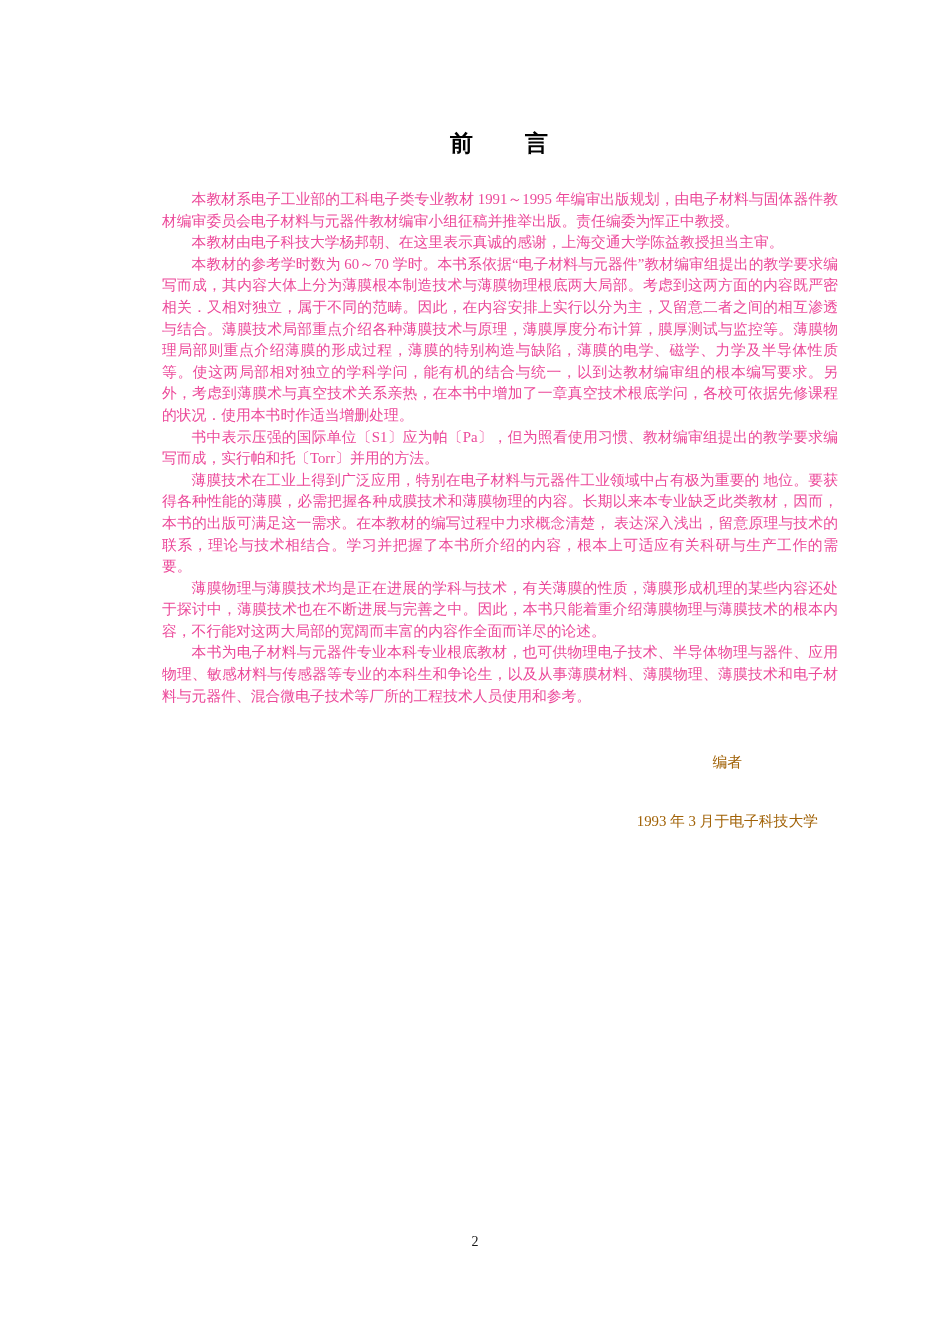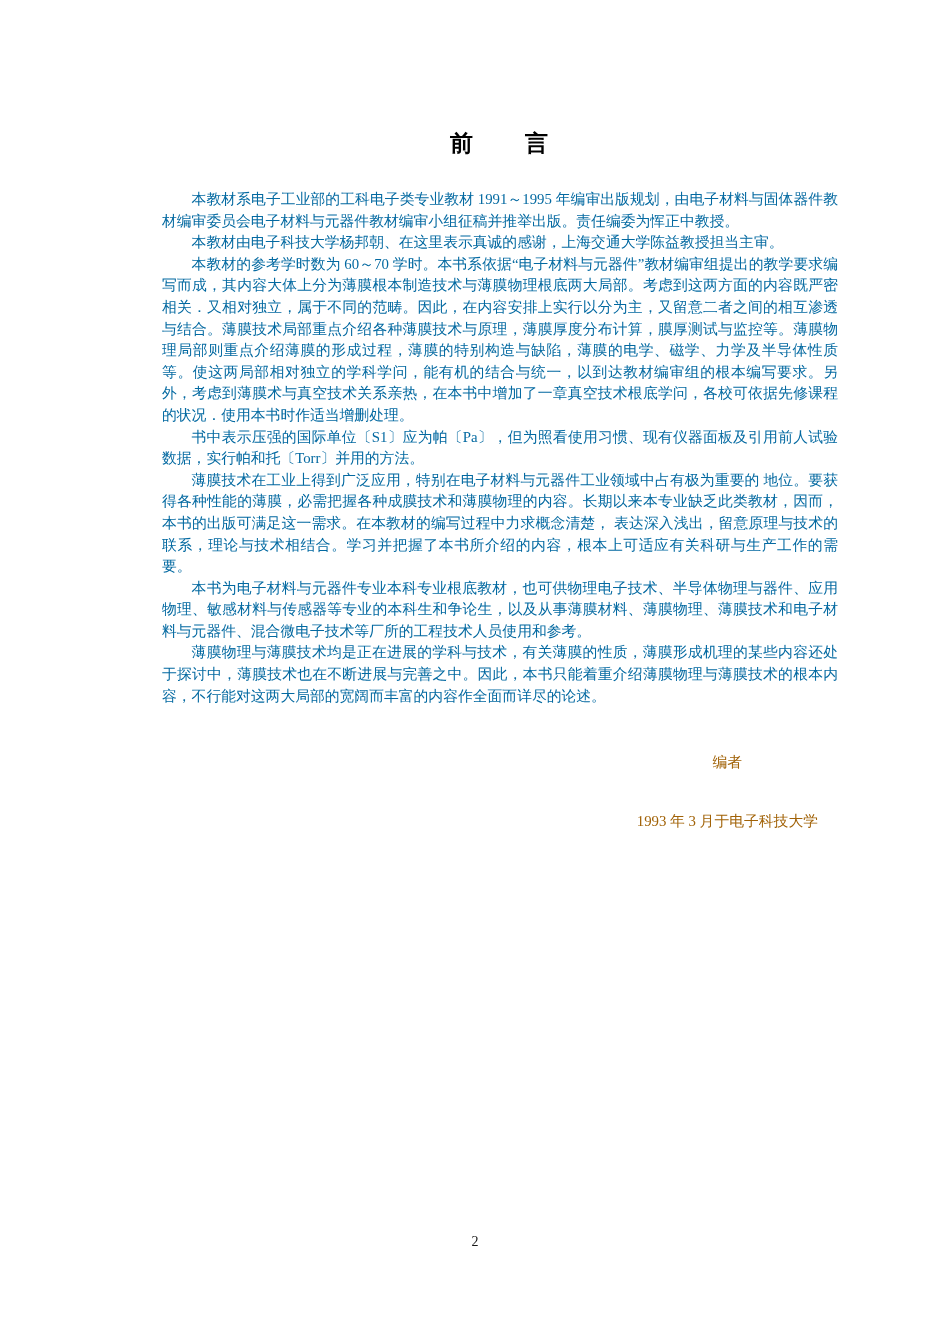--- a/index.html
+++ b/index.html
@@ -33,21 +33,21 @@
     color: #000000;
   }
   .body-text p {
     margin: 0;
     padding: 0;
     font-size: 14.8px;
     line-height: 21.6px;
     text-align: justify;
     text-justify: inter-ideograph;
     text-indent: 2em;
-    color: #0369a1;
+    color: #ec4899;
   }
   .signature-block {
     margin: 44px 20px 0 auto;
     width: max-content;
     text-align: center;
     font-size: 14.8px;
     line-height: 23px;
     color: #a16207;
   }
   .signature-block .sig-name {
@@ -71,24 +71,24 @@
 </head>
 <body>
 
 <div class="page">
   <div class="content">
     <h1 class="doc-title">前　　言</h1>
     <div class="body-text">
       <p>本教材系电子工业部的工科电子类专业教材 1991～1995 年编审出版规划，由电子材料与固体器件教材编审委员会电子材料与元器件教材编审小组征稿并推举出版。责任编委为恽正中教授。</p>
       <p>本教材由电子科技大学杨邦朝、在这里表示真诚的感谢，上海交通大学陈益教授担当主审。</p>
       <p>本教材的参考学时数为 60～70 学时。本书系依据“电子材料与元器件”教材编审组提出的教学要求编写而成，其内容大体上分为薄膜根本制造技术与薄膜物理根底两大局部。考虑到这两方面的内容既严密相关．又相对独立，属于不同的范畴。因此，在内容安排上实行以分为主，又留意二者之间的相互渗透与结合。薄膜技术局部重点介绍各种薄膜技术与原理，薄膜厚度分布计算，膜厚测试与监控等。薄膜物理局部则重点介绍薄膜的形成过程，薄膜的特别构造与缺陷，薄膜的电学、磁学、力学及半导体性质等。使这两局部相对独立的学科学问，能有机的结合与统一，以到达教材编审组的根本编写要求。另外，考虑到薄膜术与真空技术关系亲热，在本书中增加了一章真空技术根底学问，各校可依据先修课程的状况．使用本书时作适当增删处理。</p>
-      <p>书中表示压强的国际单位〔S1〕应为帕〔Pa〕，但为照看使用习惯、现有仪器面板及引用前人试验数据，实行帕和托〔Torr〕并用的方法。</p>
+      <p>书中表示压强的国际单位〔S1〕应为帕〔Pa〕，但为照看使用习惯、教材编审组提出的教学要求编写而成，实行帕和托〔Torr〕并用的方法。</p>
       <p>薄膜技术在工业上得到广泛应用，特别在电子材料与元器件工业领域中占有极为重要的 地位。要获得各种性能的薄膜，必需把握各种成膜技术和薄膜物理的内容。长期以来本专业缺乏此类教材，因而，本书的出版可满足这一需求。在本教材的编写过程中力求概念清楚， 表达深入浅出，留意原理与技术的联系，理论与技术相结合。学习并把握了本书所介绍的内容，根本上可适应有关科研与生产工作的需要。</p>
+      <p>薄膜物理与薄膜技术均是正在进展的学科与技术，有关薄膜的性质，薄膜形成机理的某些内容还处于探讨中，薄膜技术也在不断进展与完善之中。因此，本书只能着重介绍薄膜物理与薄膜技术的根本内容，不行能对这两大局部的宽阔而丰富的内容作全面而详尽的论述。</p>
       <p>本书为电子材料与元器件专业本科专业根底教材，也可供物理电子技术、半导体物理与器件、应用物理、敏感材料与传感器等专业的本科生和争论生，以及从事薄膜材料、薄膜物理、薄膜技术和电子材料与元器件、混合微电子技术等厂所的工程技术人员使用和参考。</p>
-      <p>薄膜物理与薄膜技术均是正在进展的学科与技术，有关薄膜的性质，薄膜形成机理的某些内容还处于探讨中，薄膜技术也在不断进展与完善之中。因此，本书只能着重介绍薄膜物理与薄膜技术的根本内容，不行能对这两大局部的宽阔而丰富的内容作全面而详尽的论述。</p>
     </div>
     <div class="signature-block">
       <span class="sig-name">编者</span>
       <span class="sig-date">1993 年 3 月于电子科技大学</span>
     </div>
   </div>
   <div class="page-number">2</div>
 </div>
 
 </body></html>

